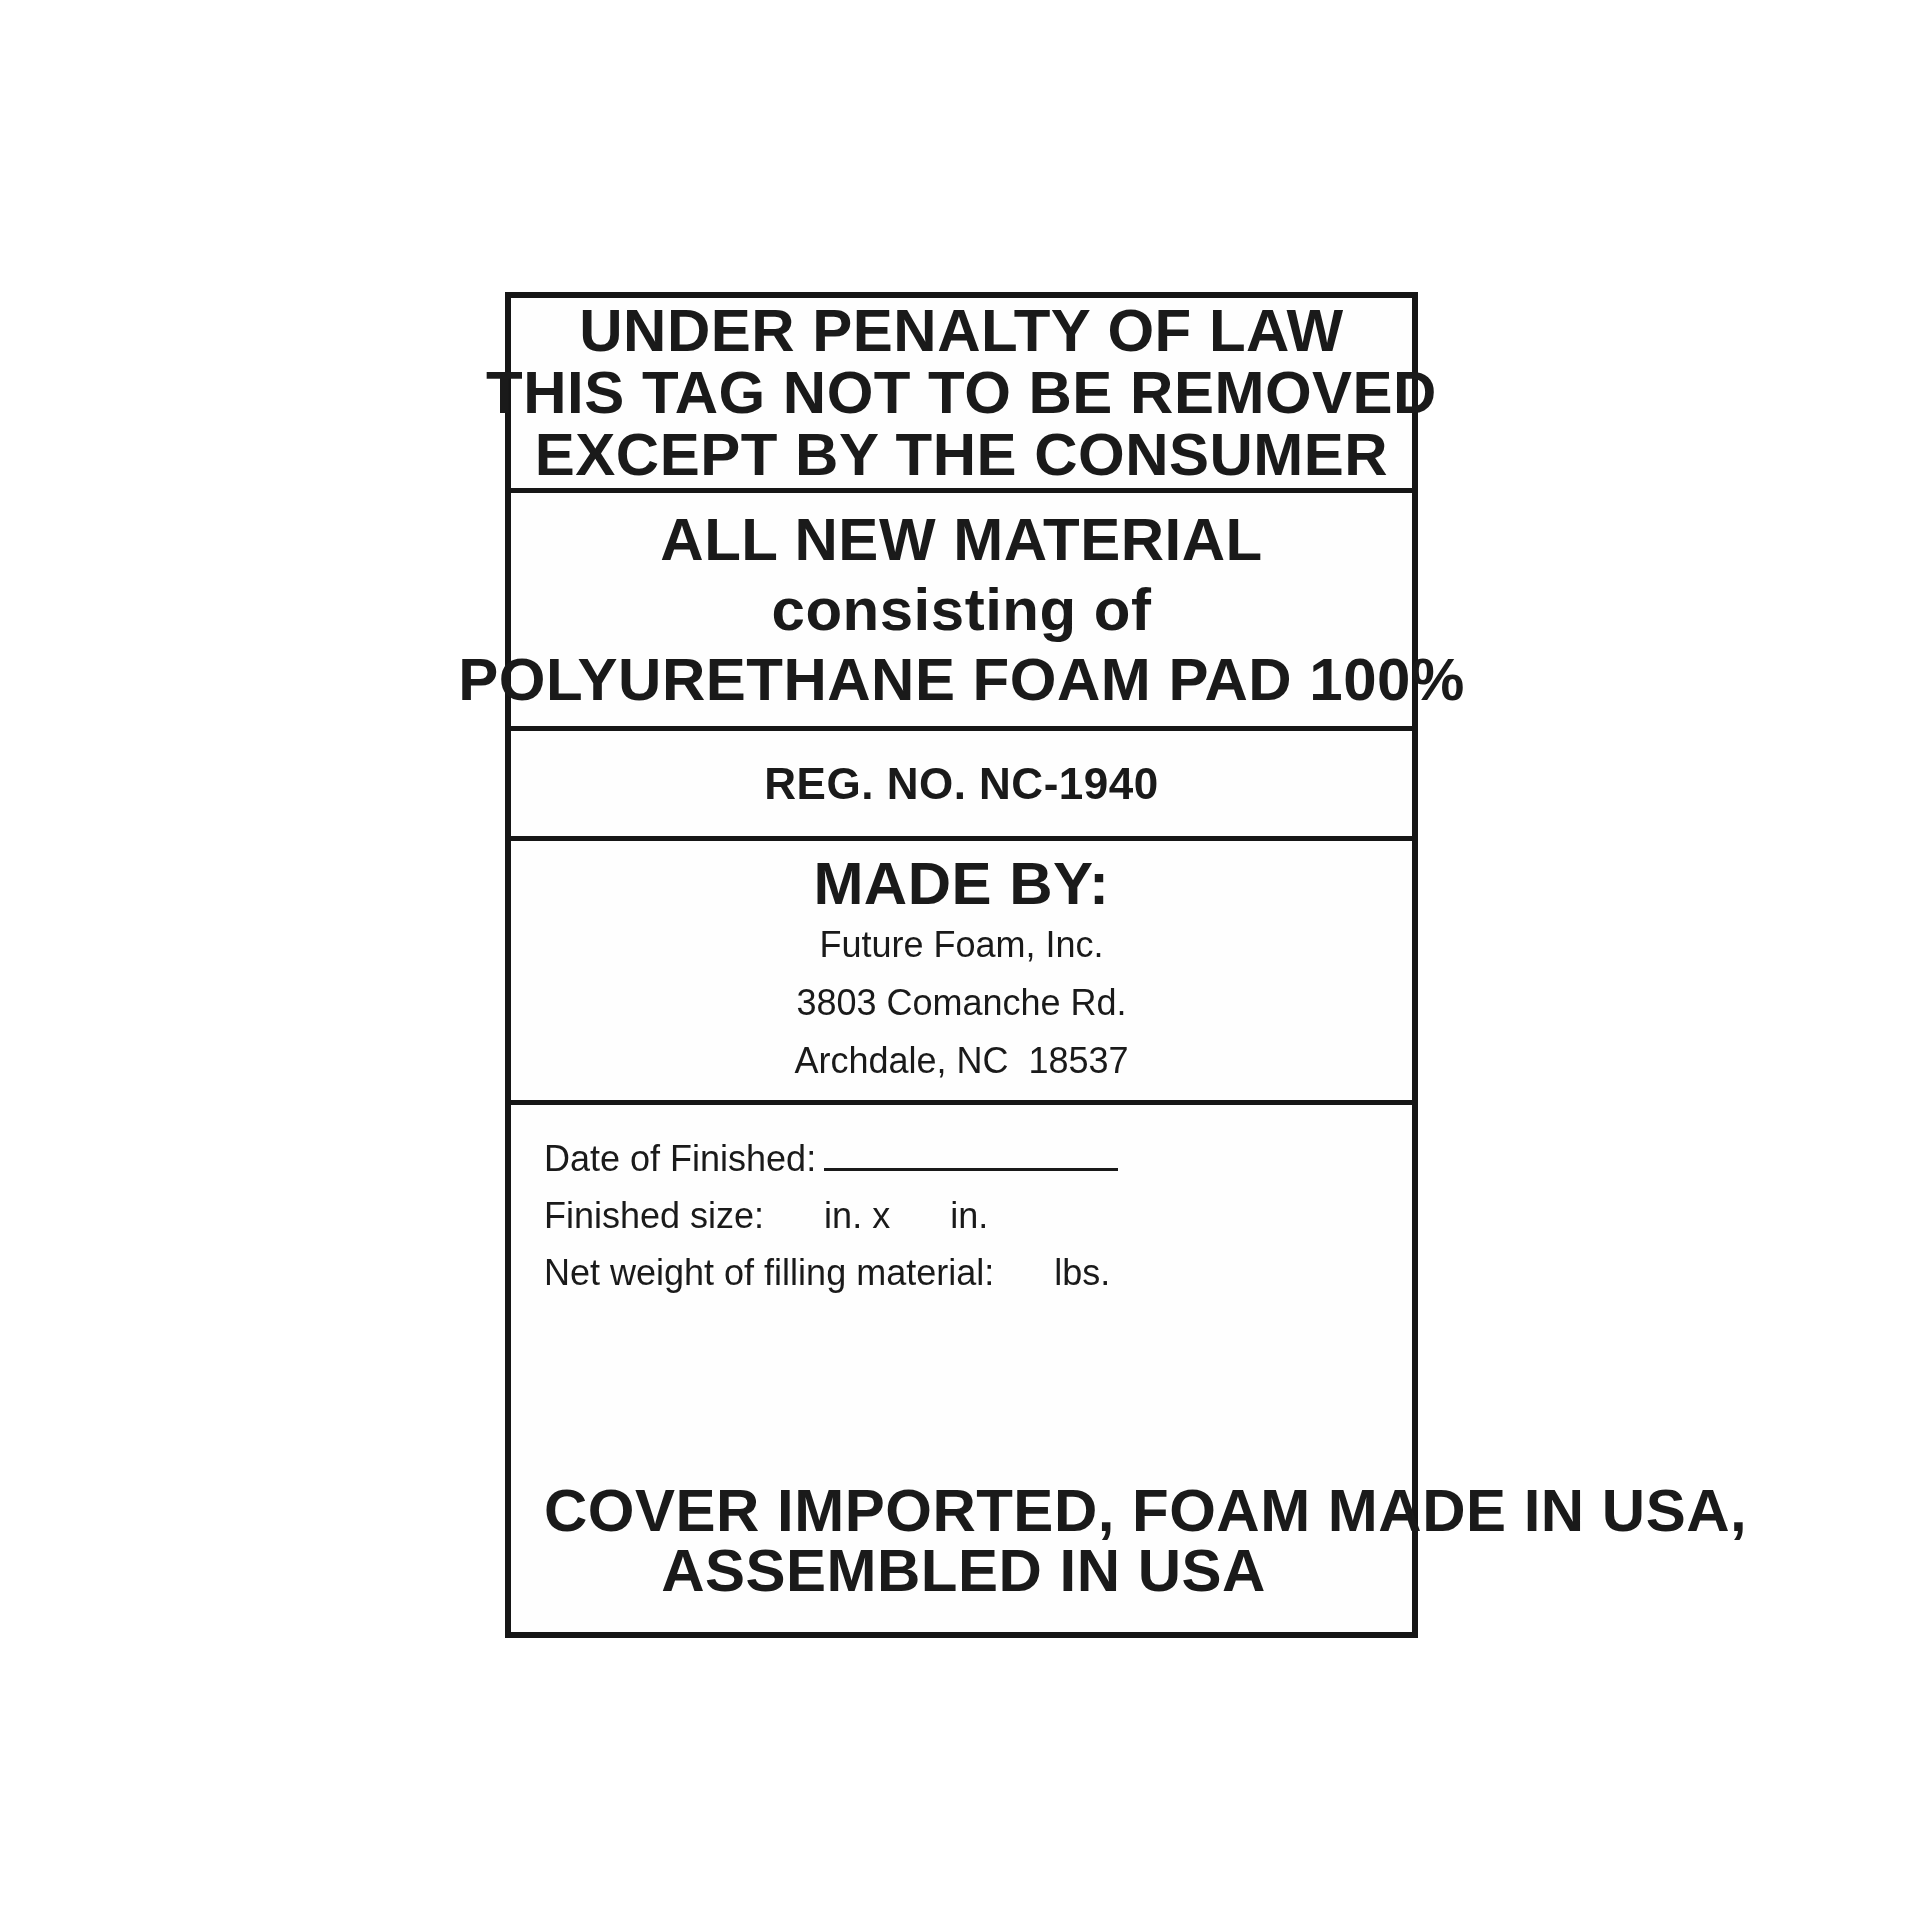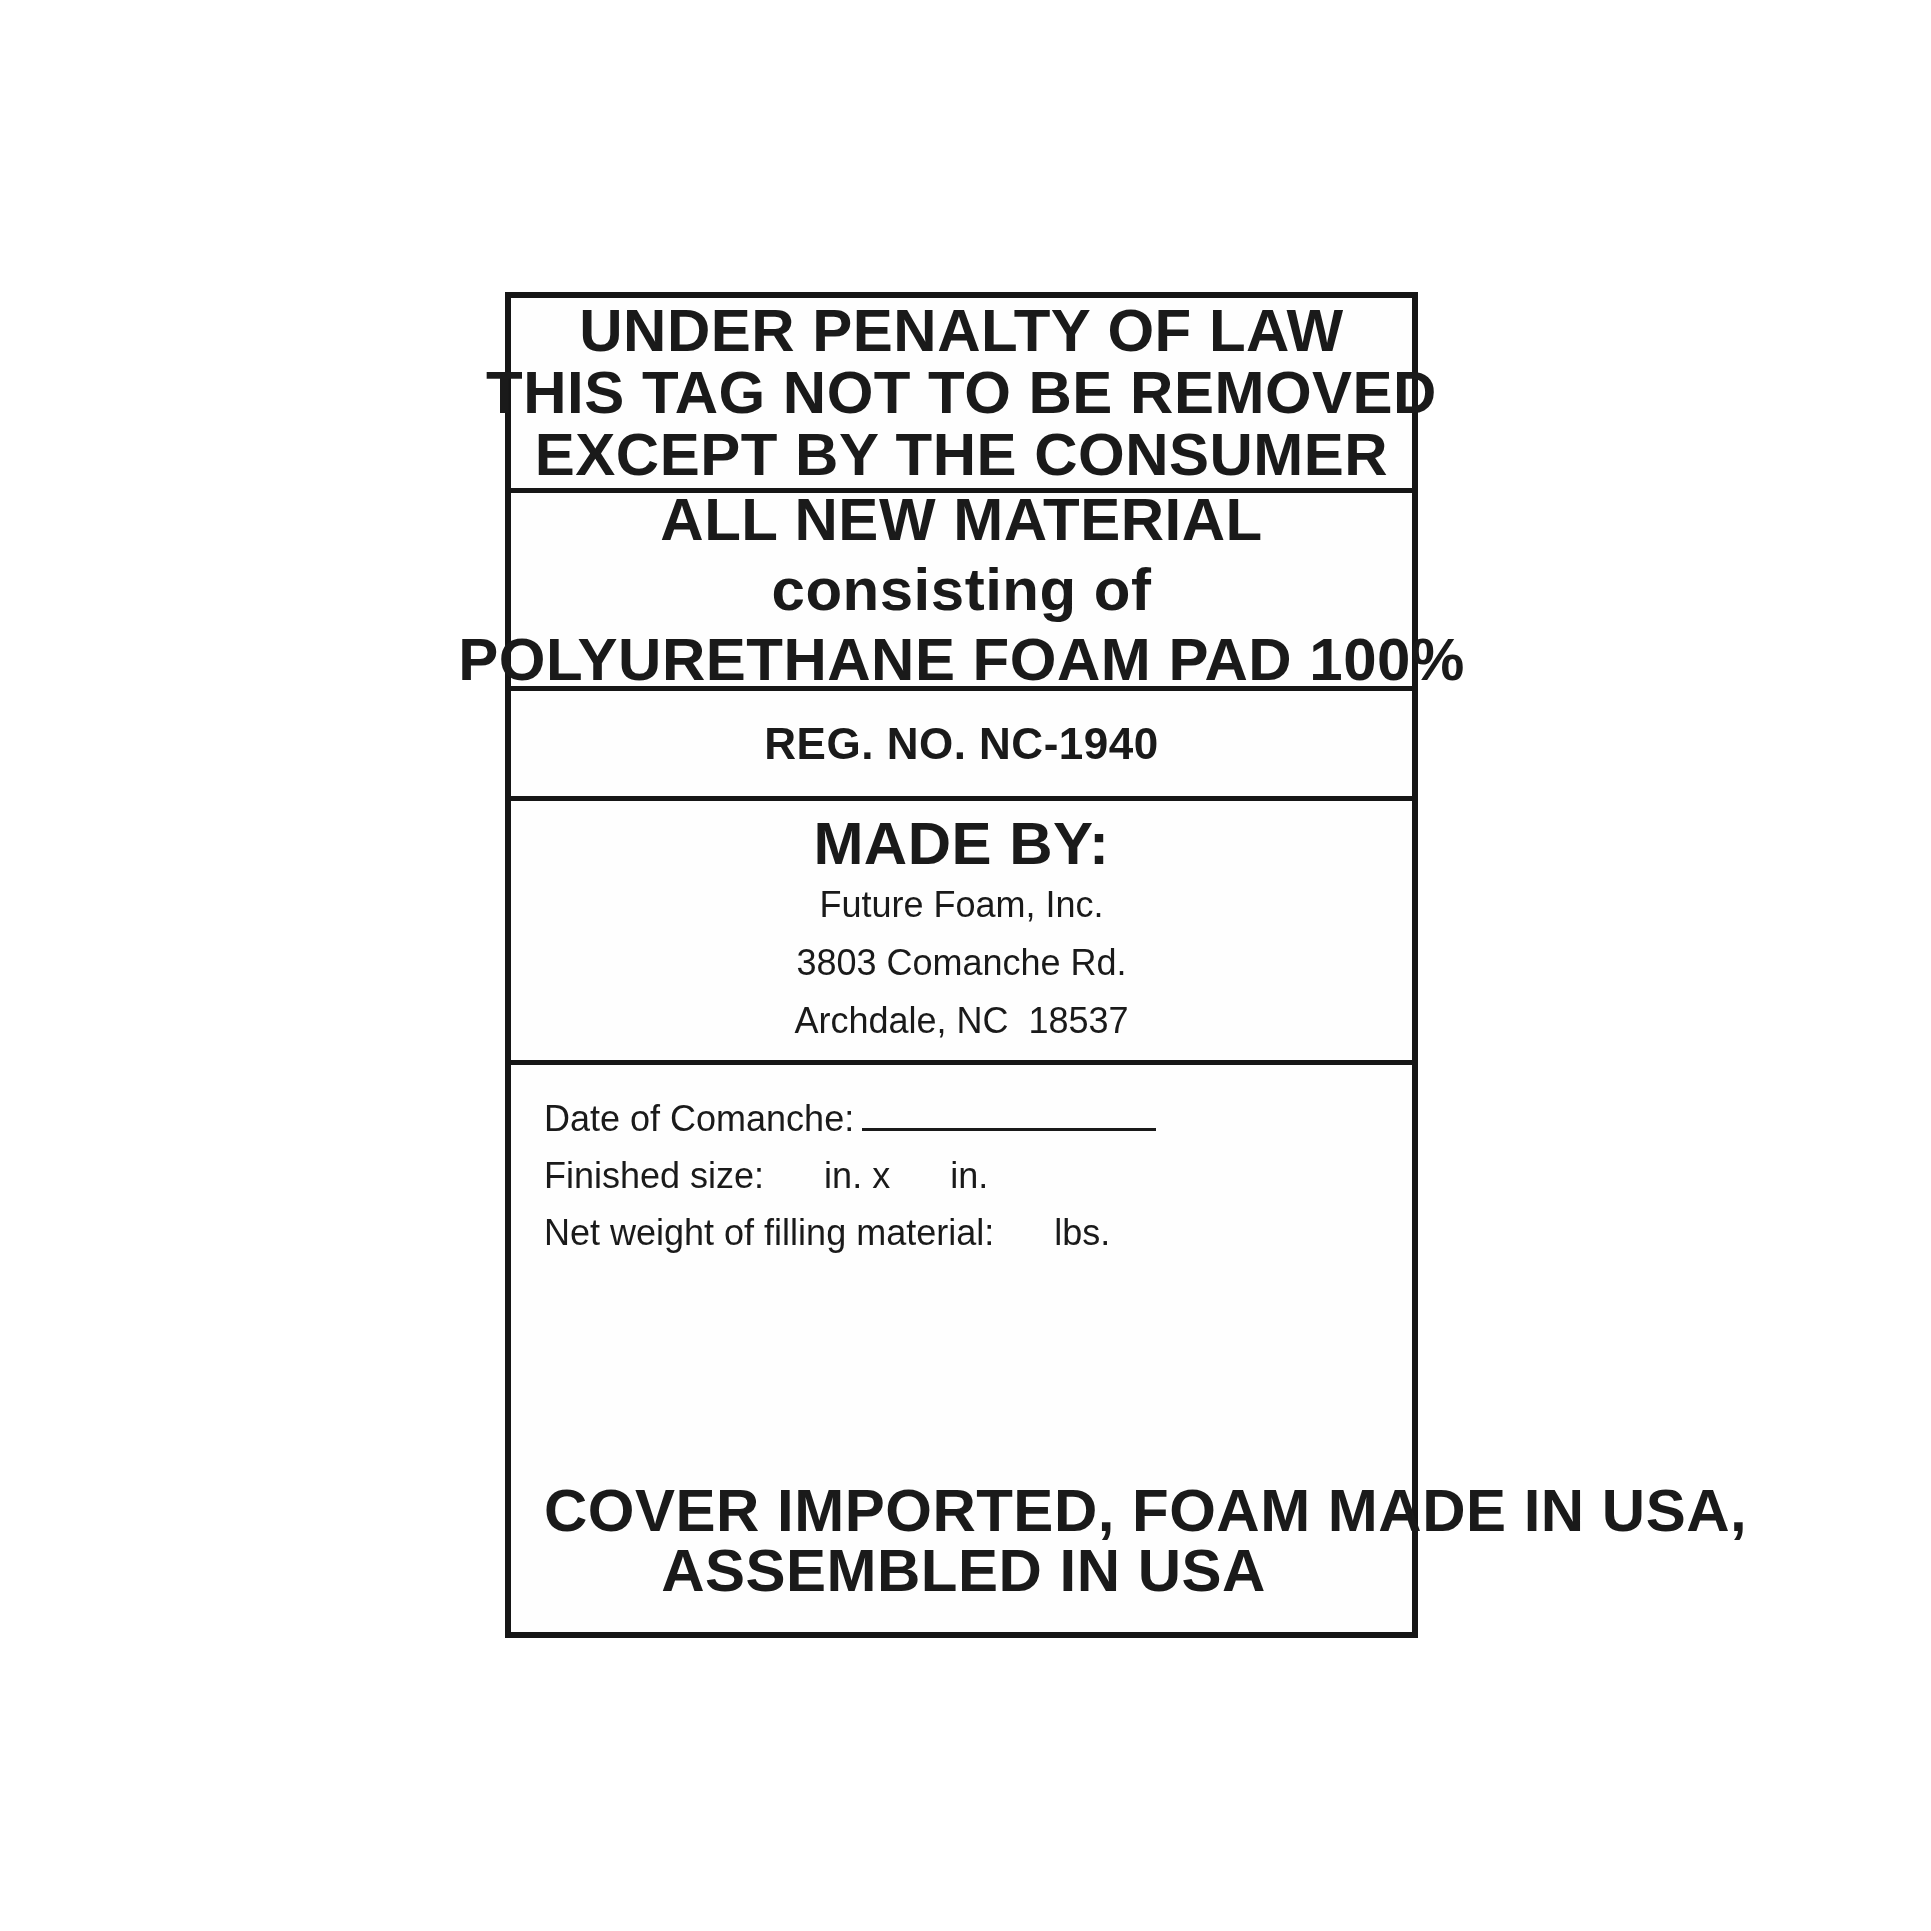--- a/index.html
+++ b/index.html
@@ -59,21 +59,21 @@
   }
 
   .regular-line {
     font-weight: normal;
     font-size: 36px;
     line-height: 54px;
     white-space: pre;
   }
 
   .sec-penalty   { height: 195px; }
-  .sec-material  { height: 198px; align-items: center; }
+  .sec-material  { height: 238px; align-items: center; }
   .sec-material .bold-line { line-height: 70px; }
   .sec-reg       { height: 110px; }
   .sec-cert      { height: 184px; }
   .sec-madeby    { height: 264px; }
   .sec-madeby .regular-line { line-height: 58px; }
   .sec-madeby .bold-line    { line-height: 64px; }
 
   .sec-details {
     flex: 1;
     justify-content: flex-start;
@@ -129,21 +129,21 @@
 
 
     <div class="section sec-madeby">
       <div class="bold-line">MADE BY:</div>
       <div class="regular-line">Future Foam, Inc.</div>
       <div class="regular-line">3803 Comanche Rd.</div>
       <div class="regular-line">Archdale, NC  18537</div>
     </div>
 
     <div class="section sec-details">
-      <div class="detail-line"><span>Date of Comanche:</span><span class="blank-line"></span></div>
+      <div class="detail-line"><span>Date of Finished:</span><span class="blank-line"></span></div>
       <div class="detail-line">Finished size:      in. x      in.</div>
       <div class="detail-line">Net weight of filling material:      lbs.</div>
 
       <div class="origin-block">
         <div class="bold-line">COVER IMPORTED, FOAM MADE IN USA,</div>
         <div class="bold-line">ASSEMBLED IN USA</div>
       </div>
     </div>
 
   </div>

